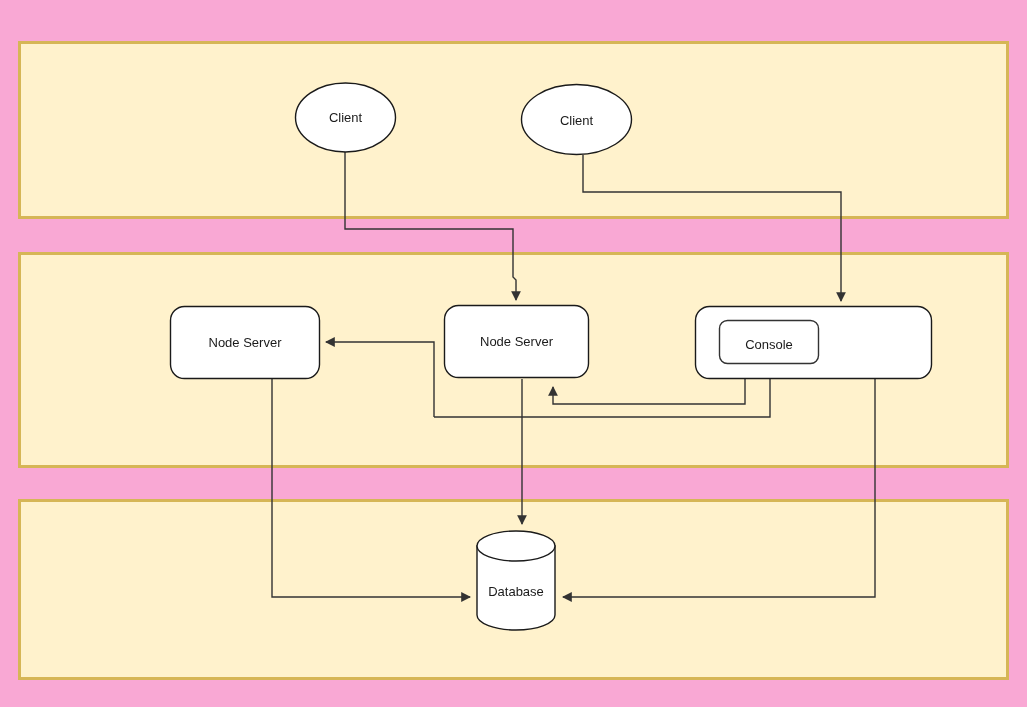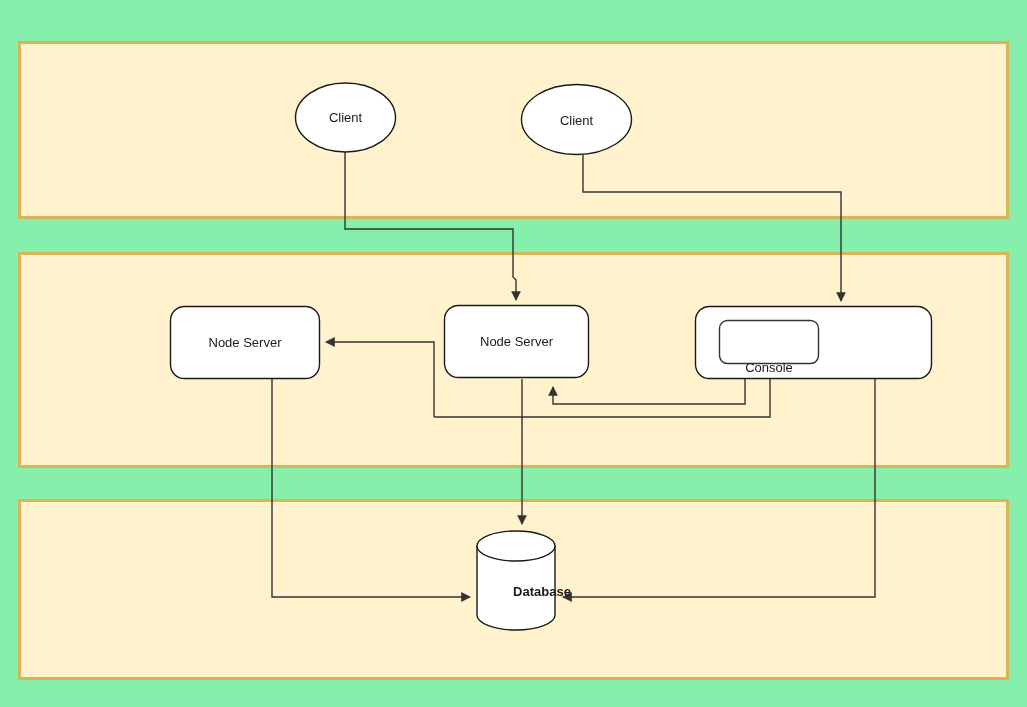--- a/index.html
+++ b/index.html
@@ -8,21 +8,21 @@
     padding: 0;
     background: #ffffff;
   }
   body {
     font-family: "Liberation Sans", sans-serif;
   }
   #canvas {
     position: relative;
     width: 1027px;
     height: 707px;
-    background: #86efac;
+    background: #f9a8d4;
     overflow: hidden;
   }
   #svg-layer {
     position: absolute;
     left: 0;
     top: 0;
     width: 1027px;
     height: 707px;
   }
   .node-label {
@@ -98,17 +98,17 @@
 
   <div class="node-label" style="left:295px; top:83px; width:101px; height:69px;">Client</div>
 
   <div class="node-label" style="left:521px; top:85px; width:111px; height:70px;">Client</div>
 
   <div class="node-label" style="left:170px; top:306px; width:150px; height:73px;">Node Server</div>
 
   <div class="node-label" style="left:444px; top:305px; width:145px; height:73px;">Node Server</div>
 
 
-  <div class="node-label" style="left:719px; top:320px; width:100px; height:48px;margin-top:23px;">Console</div>
+  <div class="node-label" style="left:719px; top:320px; width:100px; height:48px;">Console</div>
 
-  <div class="node-label" style="left:496px; top:581px; width:92px; height:20px;font-weight:bold;">Database</div>
+  <div class="node-label" style="left:470px; top:581px; width:92px; height:20px;">Database</div>
 
 </div>
 
 </body></html>

